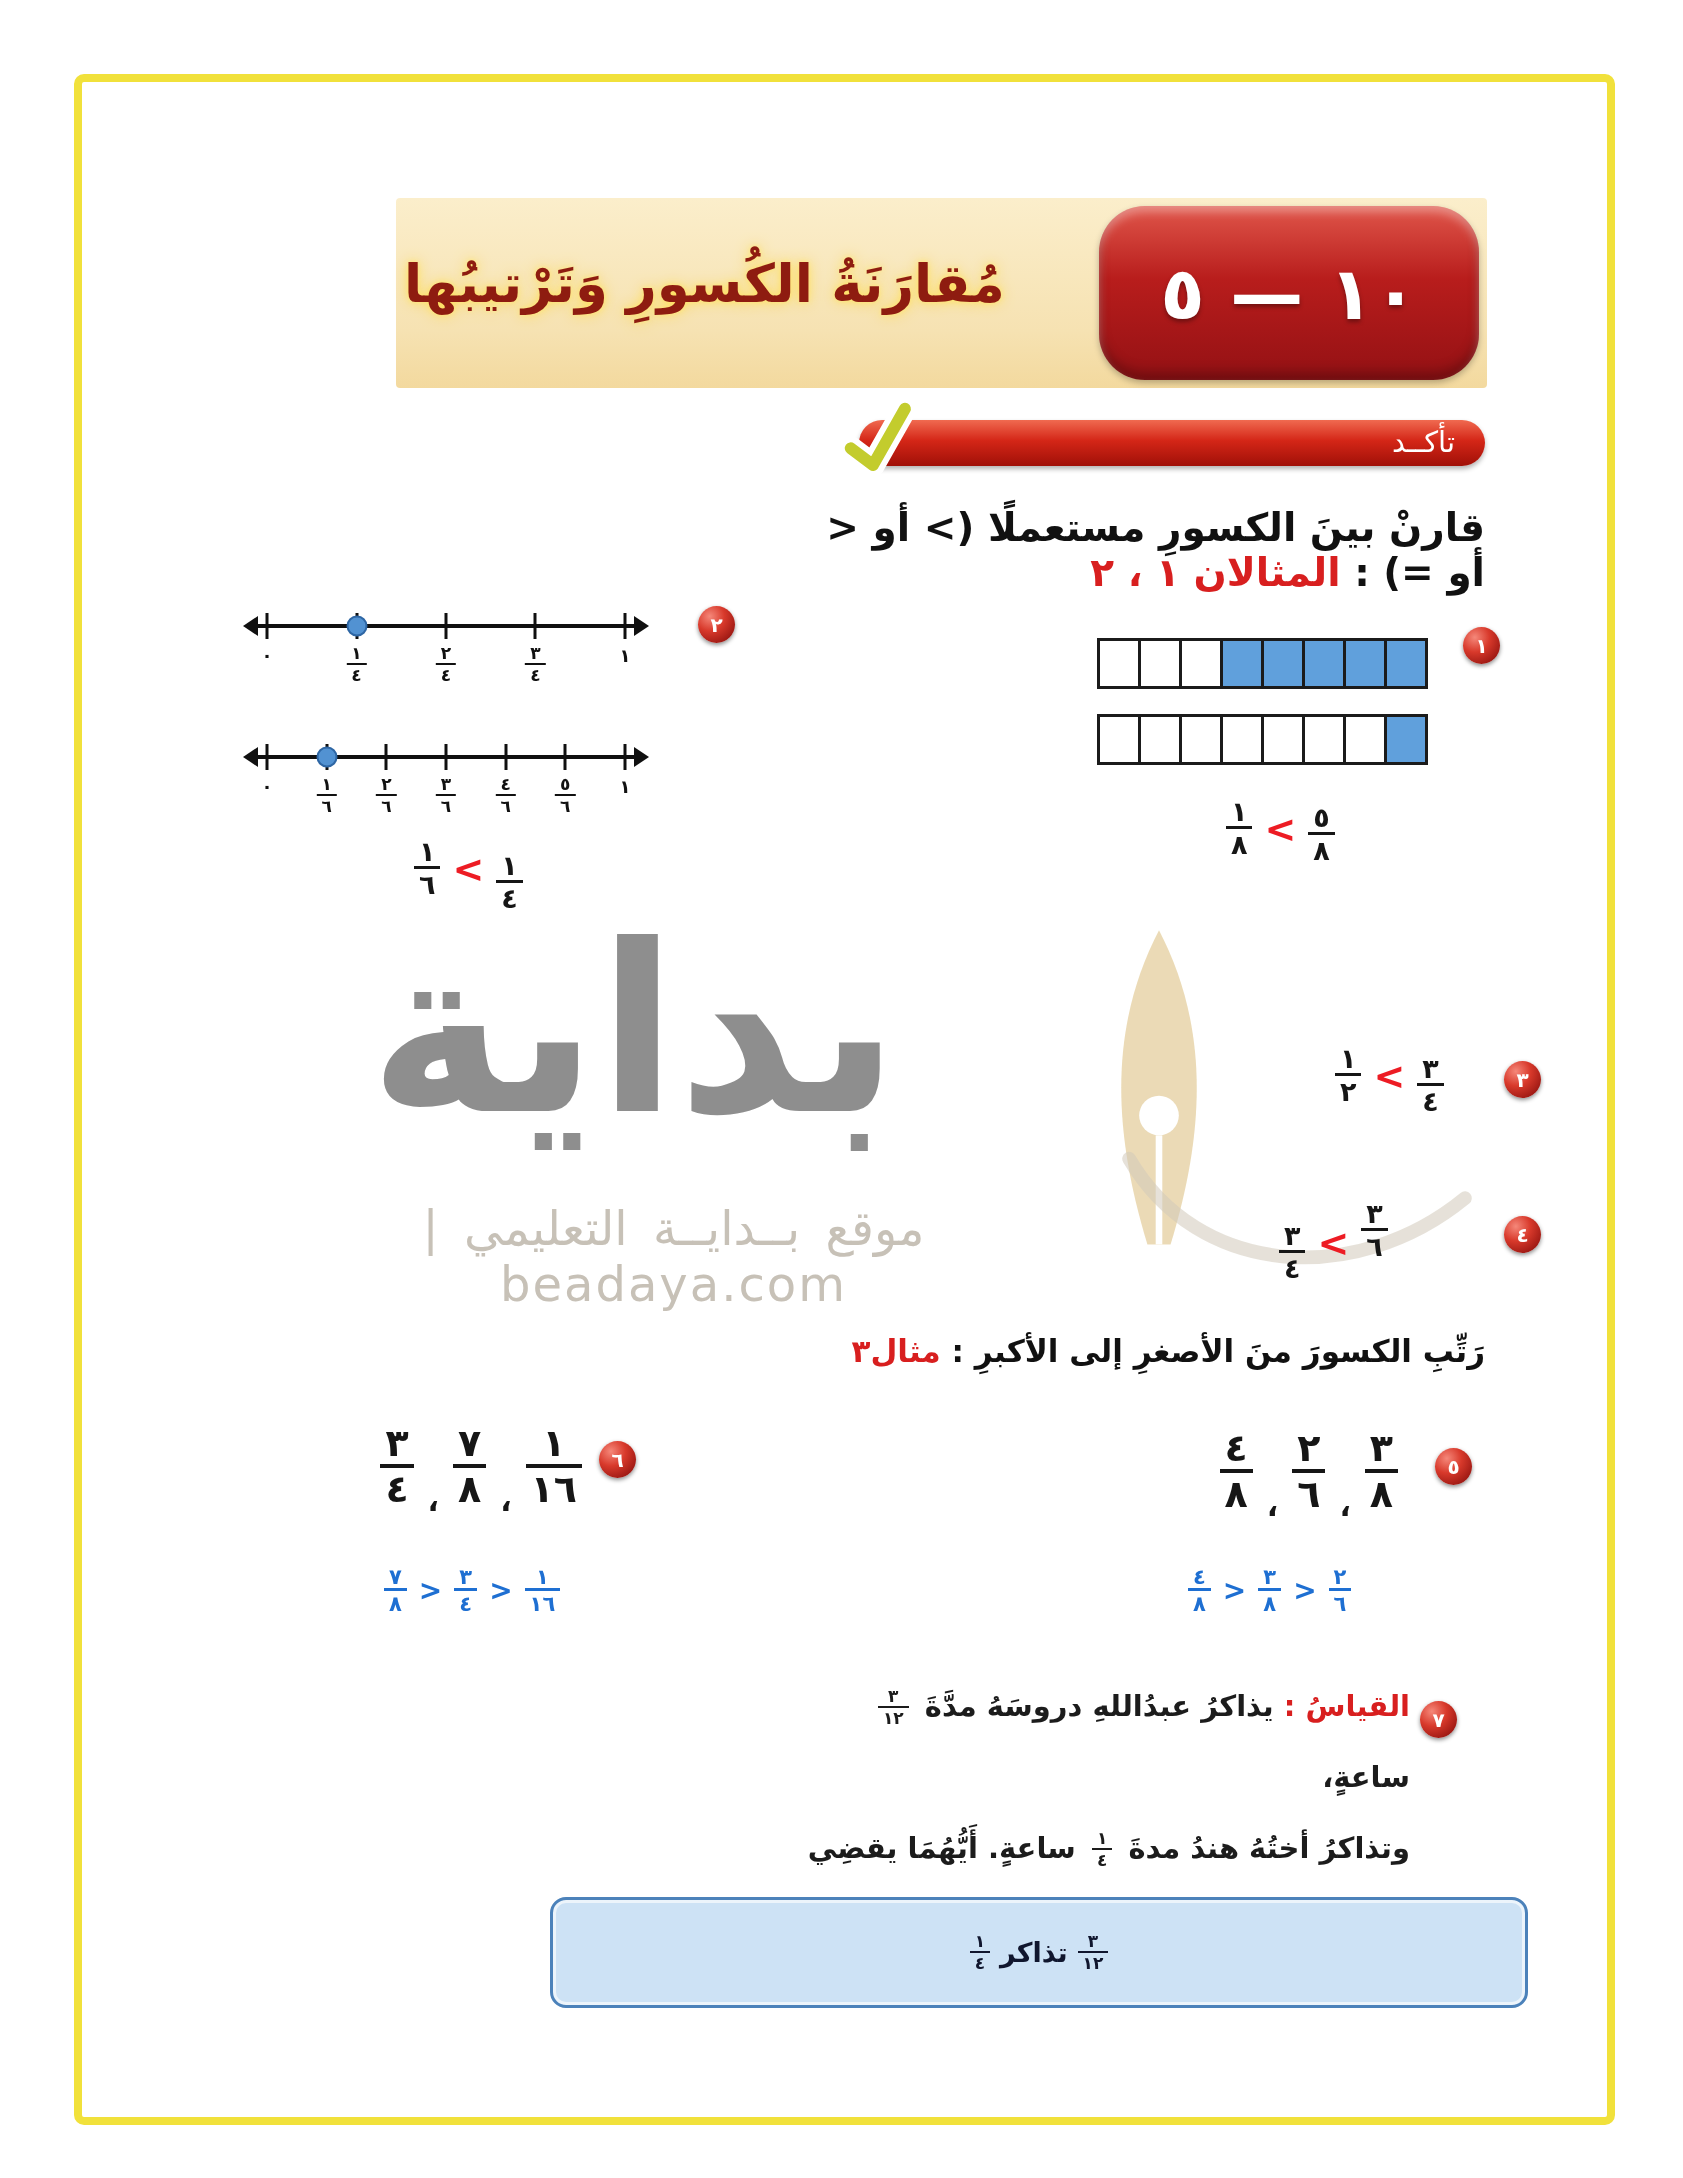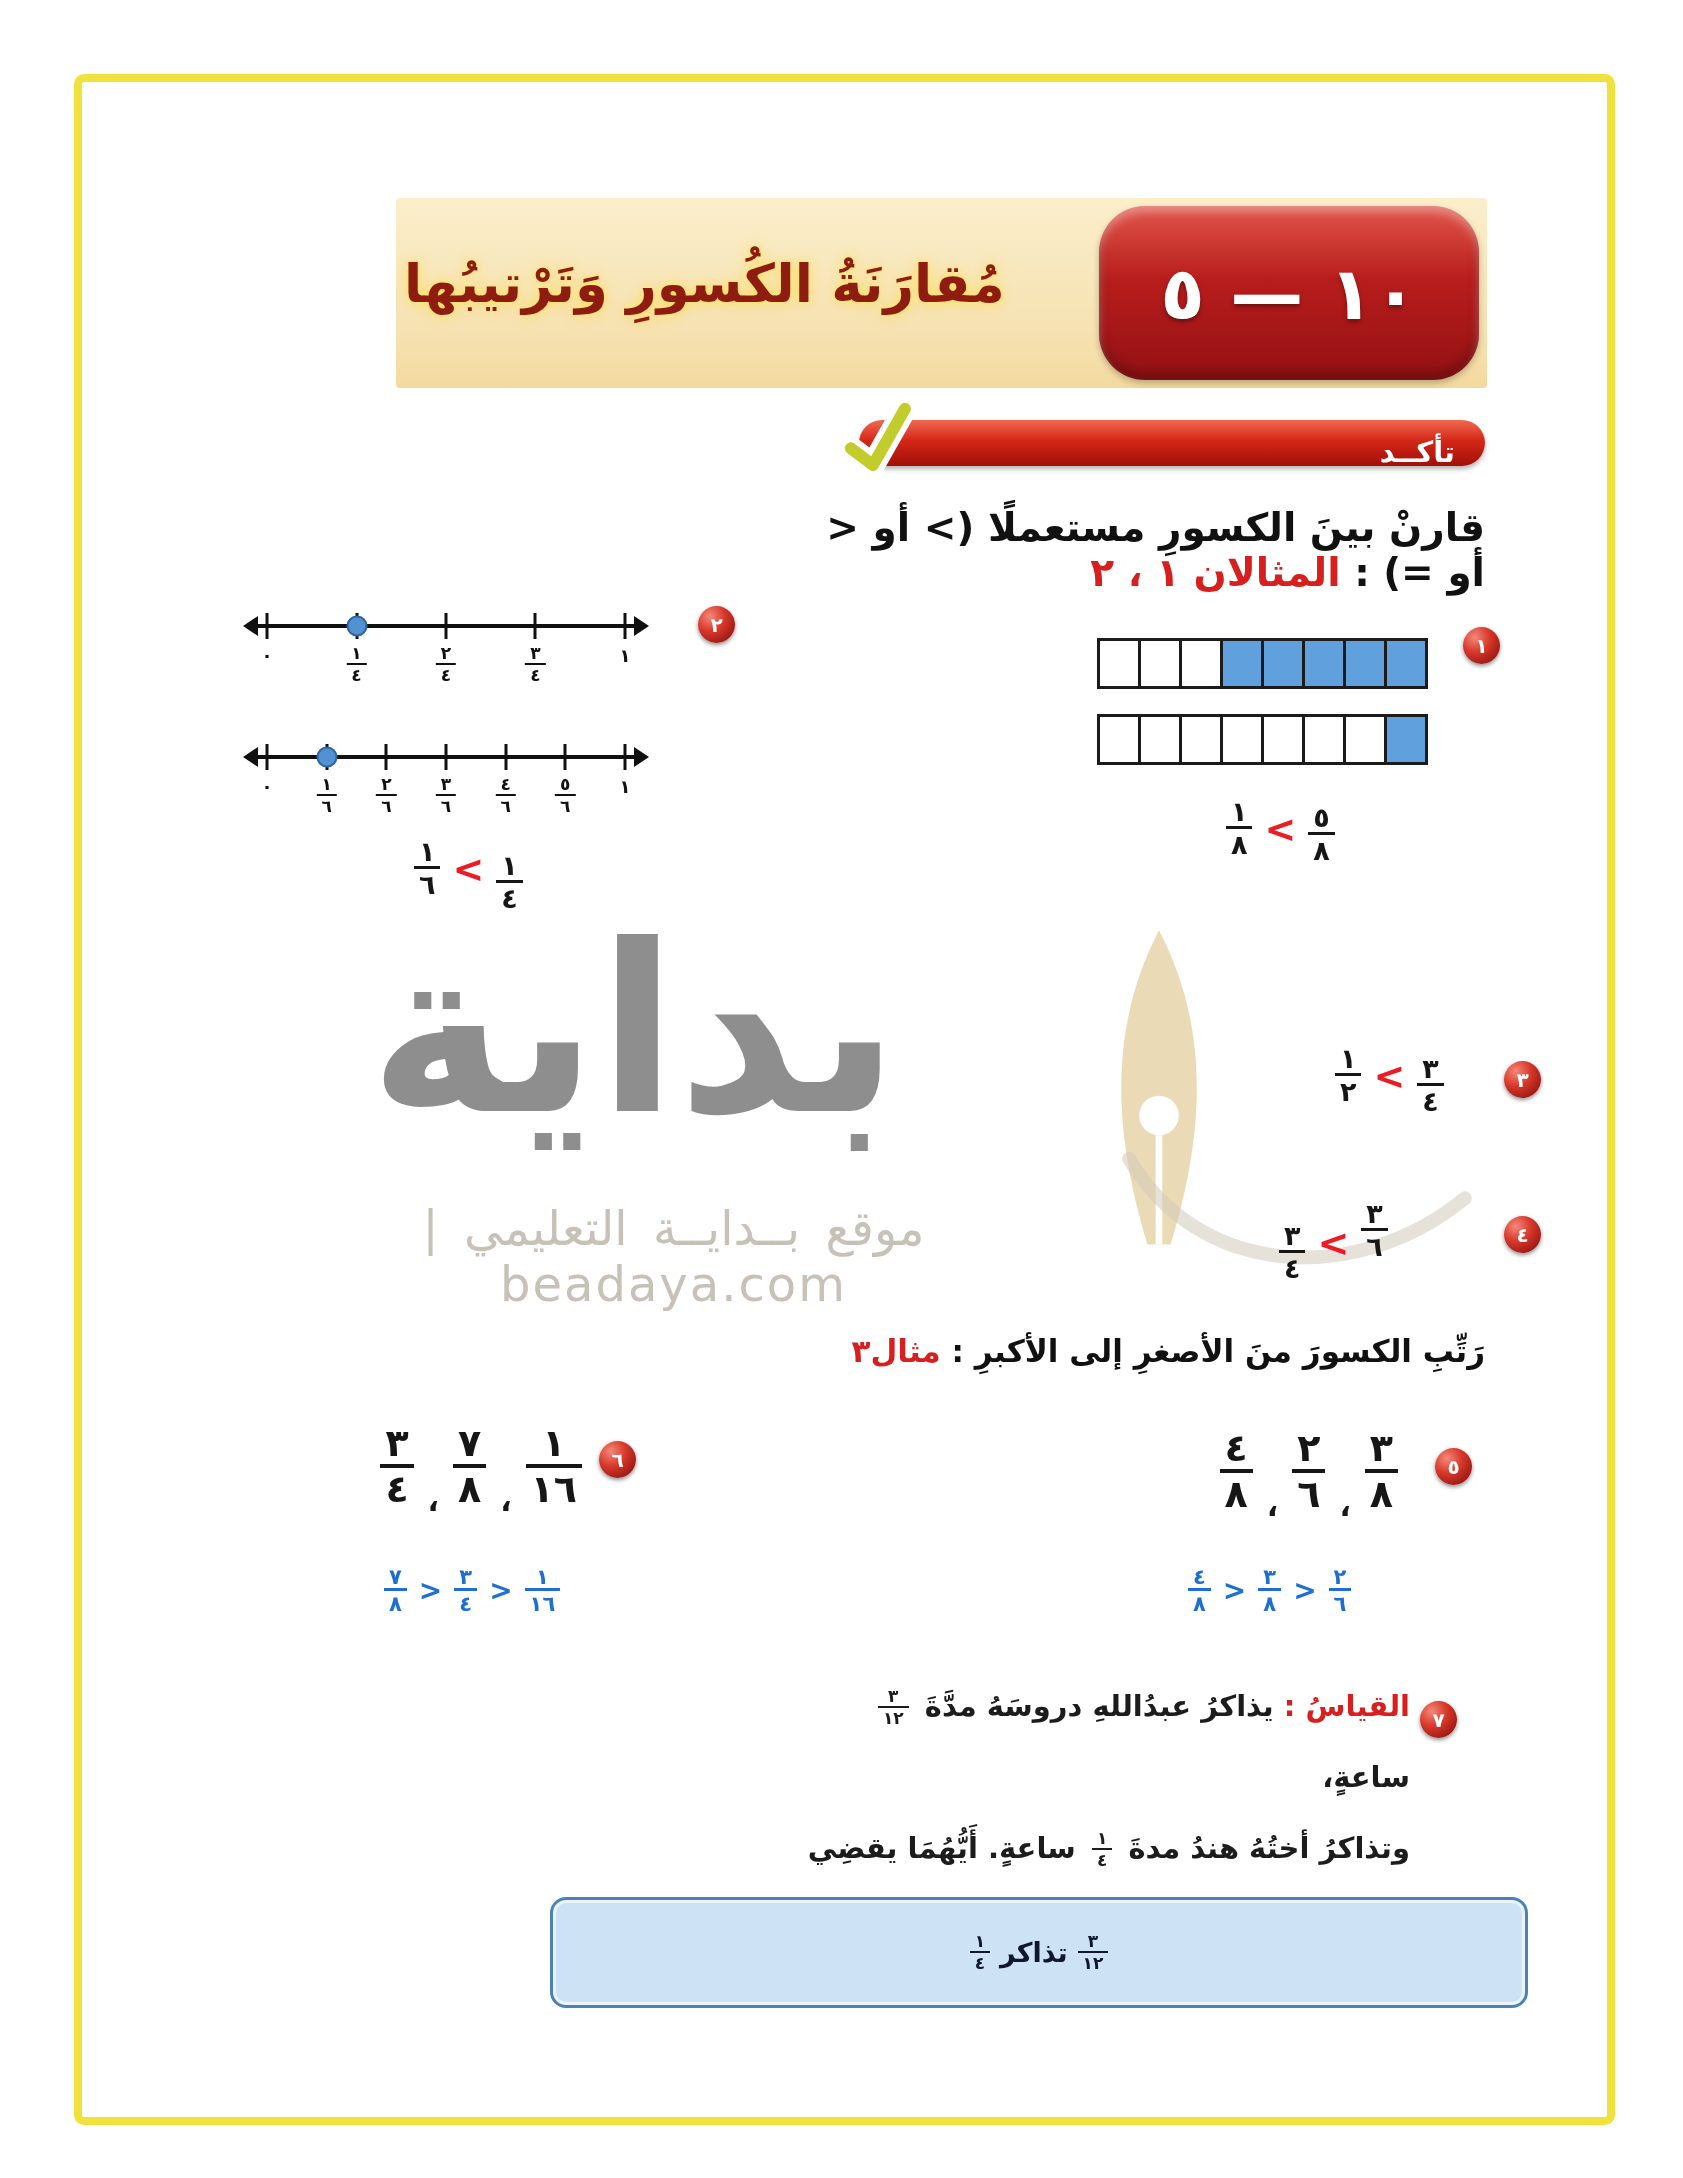--- a/index.html
+++ b/index.html
@@ -18,21 +18,21 @@
     background:linear-gradient(180deg,#e0564a 0%,#b81d1c 42%,#941114 100%);
     box-shadow:inset 0 6px 10px rgba(255,255,255,.35),inset 0 -8px 12px rgba(0,0,0,.25),0 3px 6px rgba(0,0,0,.25);
     display:flex;align-items:center;justify-content:center;}
   .lesson-badge span{color:#fff;font-size:73px;font-weight:bold;letter-spacing:4px;
     text-shadow:0 3px 4px rgba(0,0,0,.35);}
 
   
   .check-bar{position:absolute;left:859px;top:420px;width:626px;height:46px;border-radius:23px;
     background:linear-gradient(180deg,#f06a50 0%,#d42617 45%,#a01008 100%);
     box-shadow:0 3px 5px rgba(0,0,0,.3);}
-  .check-label{position:absolute;right:30px;top:15px;color:#fff;font-size:29px;font-weight:bold;text-align:right;}
+  .check-label{position:absolute;right:30px;top:5px;color:#fff;font-size:29px;font-weight:normal;text-align:right;}
   .check-icon{position:absolute;left:838px;top:398px;width:79px;height:85px;transform:rotate(-8deg);}
 
   
   .instr{position:absolute;direction:rtl;text-align:right;font-weight:bold;color:#111;}
   .instr-compare{left:787px;top:505px;width:698px;font-size:39px;}
   .instr-order{left:837px;top:1333px;width:648px;font-size:31px;}
   .instr .red{color:#d81f1f;}
 
   
   .qnum{position:absolute;width:37px;height:37px;border-radius:50%;

